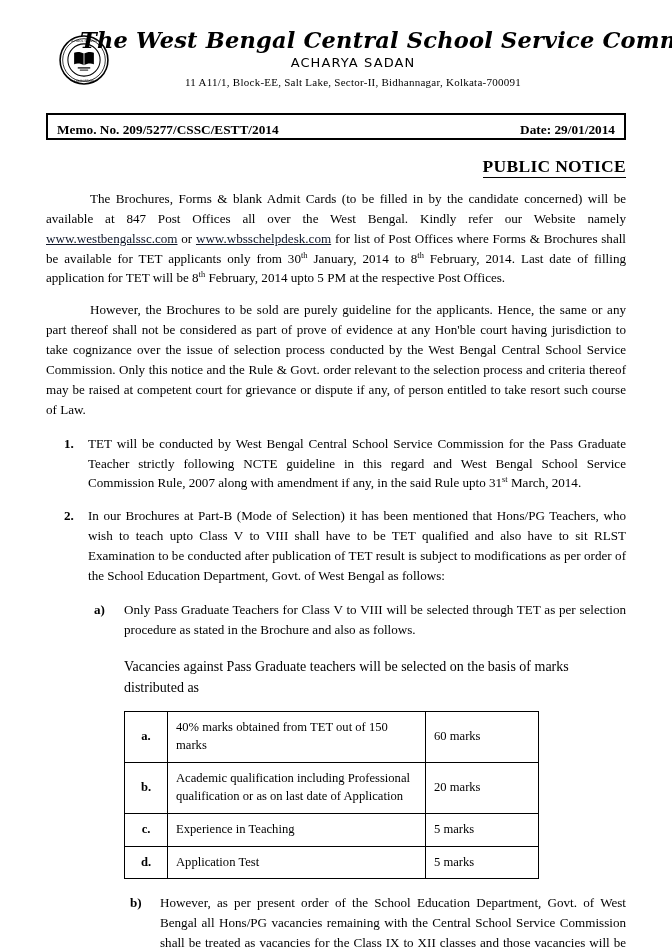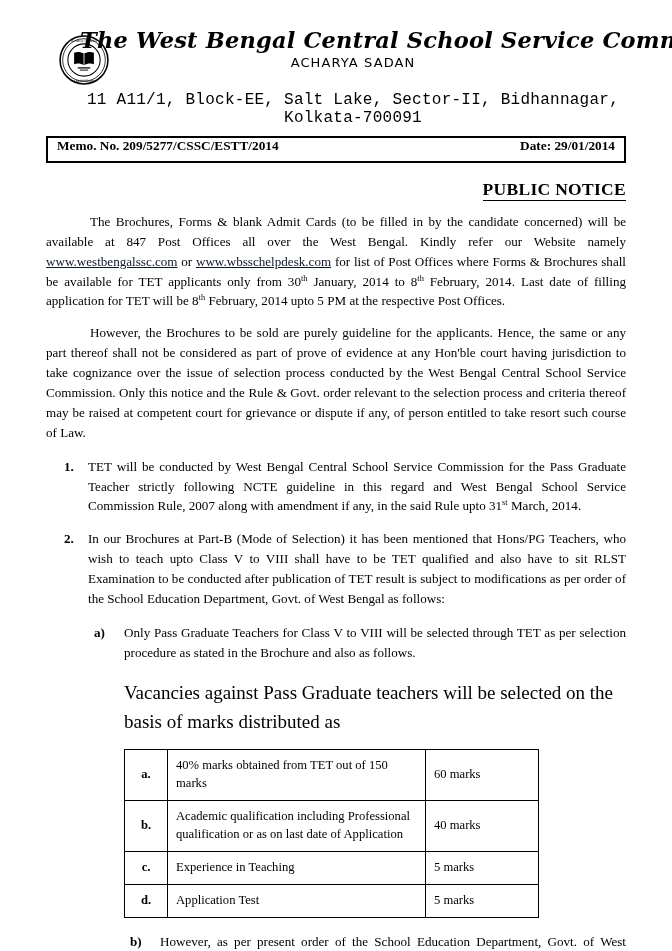--- a/index.html
+++ b/index.html
@@ -53,34 +53,34 @@
   }
   .org-sub {
     font-family: "DejaVu Sans", "Liberation Sans", sans-serif;
     font-size: 13px;
     font-weight: normal;
     letter-spacing: 1.1px;
     margin-top: 1px;
     padding-left: 34px;
   }
   .org-addr {
-    font-family: Liberation Mono, monospace;
-    font-size: 16px;
+    font-family: Liberation Serif, serif;
+    font-size: 11px;
     letter-spacing: 0.25px;
-    margin-top: 21px;
+    margin-top: 6px;
     padding-left: 34px;
   }
 
   
   .memo-box {
-    margin-top: 9px;
+    margin-top: 25px;
     border: 2.5px solid #000000;
     height: 27px;
     display: flex;
-    align-items: flex-start;
+    align-items: flex-end;
     justify-content: space-between;
     padding: 0 9px;
     box-sizing: border-box;
   }
   .memo-no, .memo-date {
     font-size: 13.3px;
     font-weight: bold;
     white-space: nowrap;
   }
 
@@ -150,21 +150,21 @@
     text-align: justify;
   }
   ol.lvl2 > li .marker {
     position: absolute;
     left: 6px;
     top: 0;
     font-weight: bold;
     font-size: 13.1px;
   }
   .sub-note {
-    font-size: 19px;
+    font-size: 14px;
     line-height: 1.52;
     margin: 16px 0 0 78px;
   }
 
   
   .marks-table-wrap {
     margin: 13px 0 0 78px;
     width: 415px;
   }
   table.marks {
@@ -258,21 +258,21 @@
       <table class="marks">
         <tbody>
           <tr>
             <td class="idx">a.</td>
             <td class="desc">40% marks obtained from TET out of 150 marks</td>
             <td class="val">60 marks</td>
           </tr>
           <tr>
             <td class="idx">b.</td>
             <td class="desc">Academic qualification including Professional qualification or as on last date of Application</td>
-            <td class="val">40 marks</td>
+            <td class="val">20 marks</td>
           </tr>
           <tr>
             <td class="idx">c.</td>
             <td class="desc">Experience in Teaching</td>
             <td class="val">5 marks</td>
           </tr>
           <tr>
             <td class="idx">d.</td>
             <td class="desc">Application Test</td>
             <td class="val">5 marks</td>

